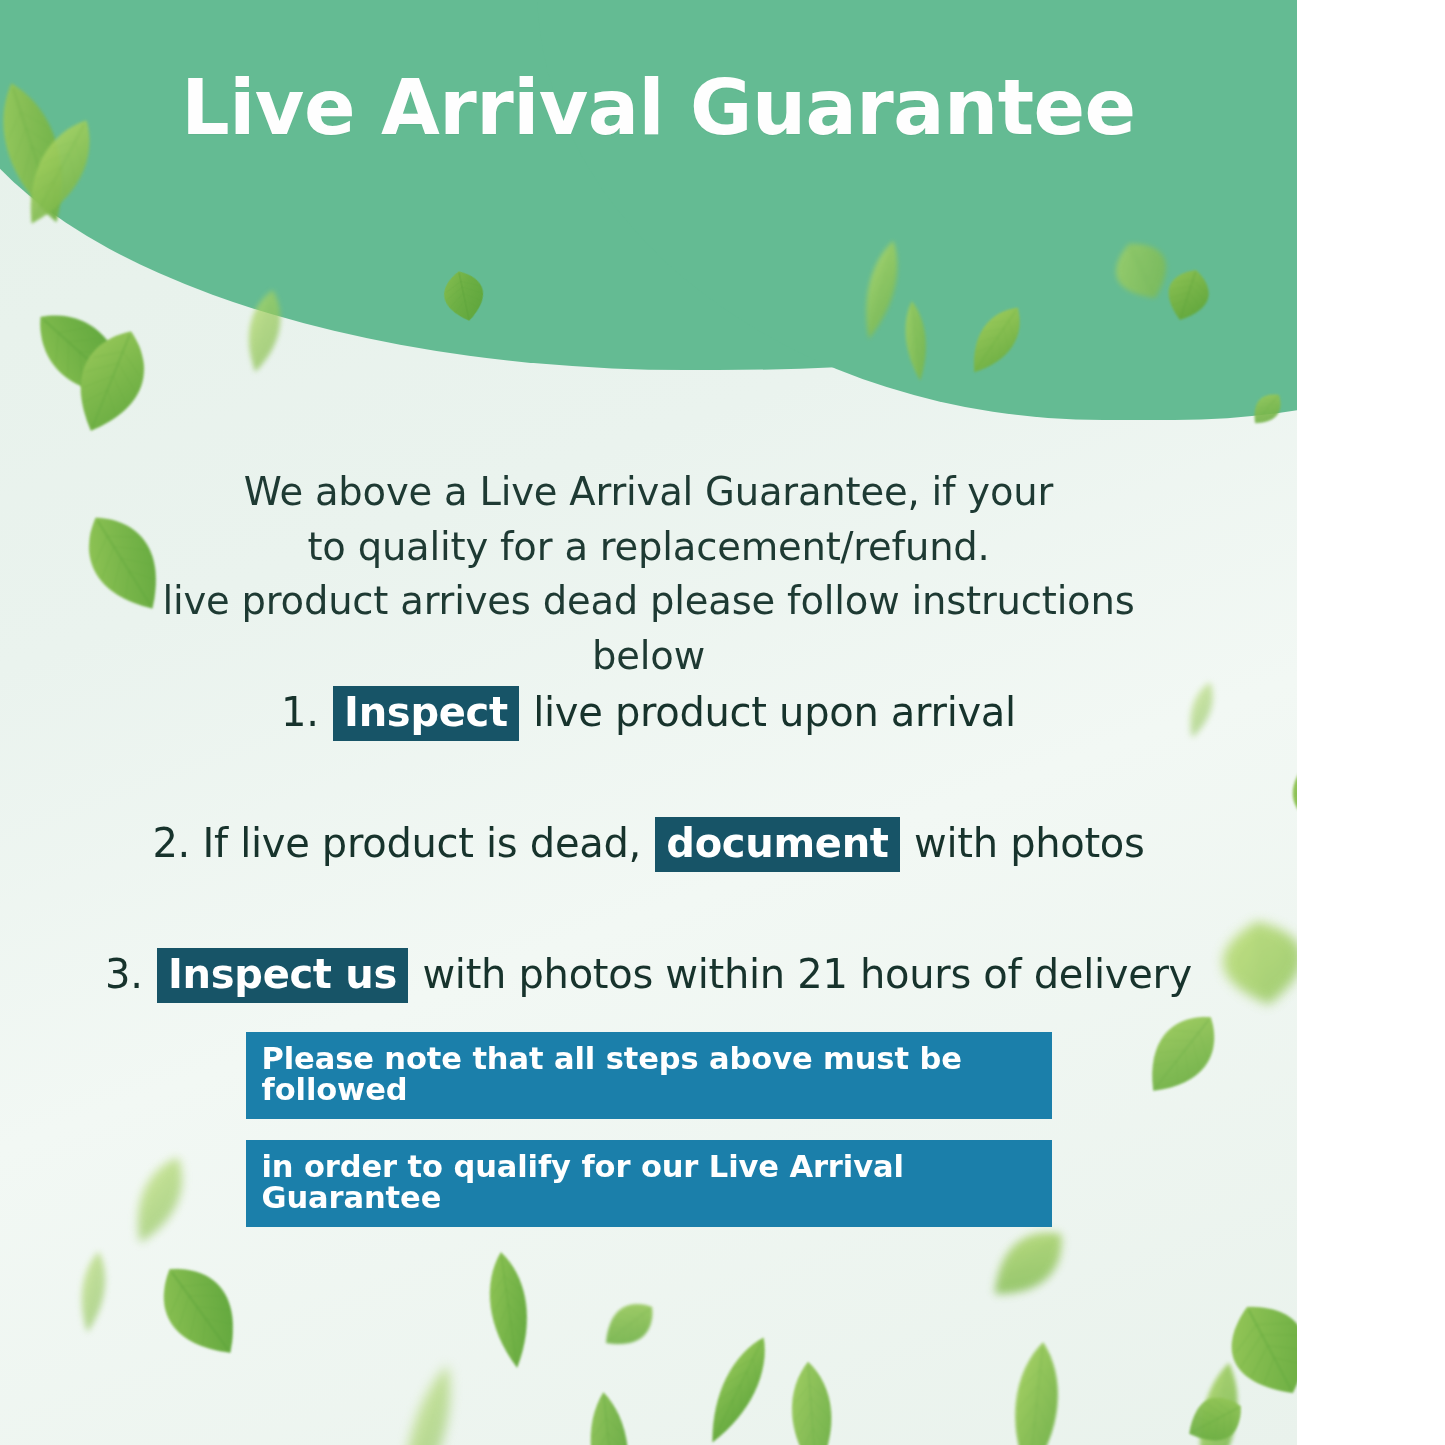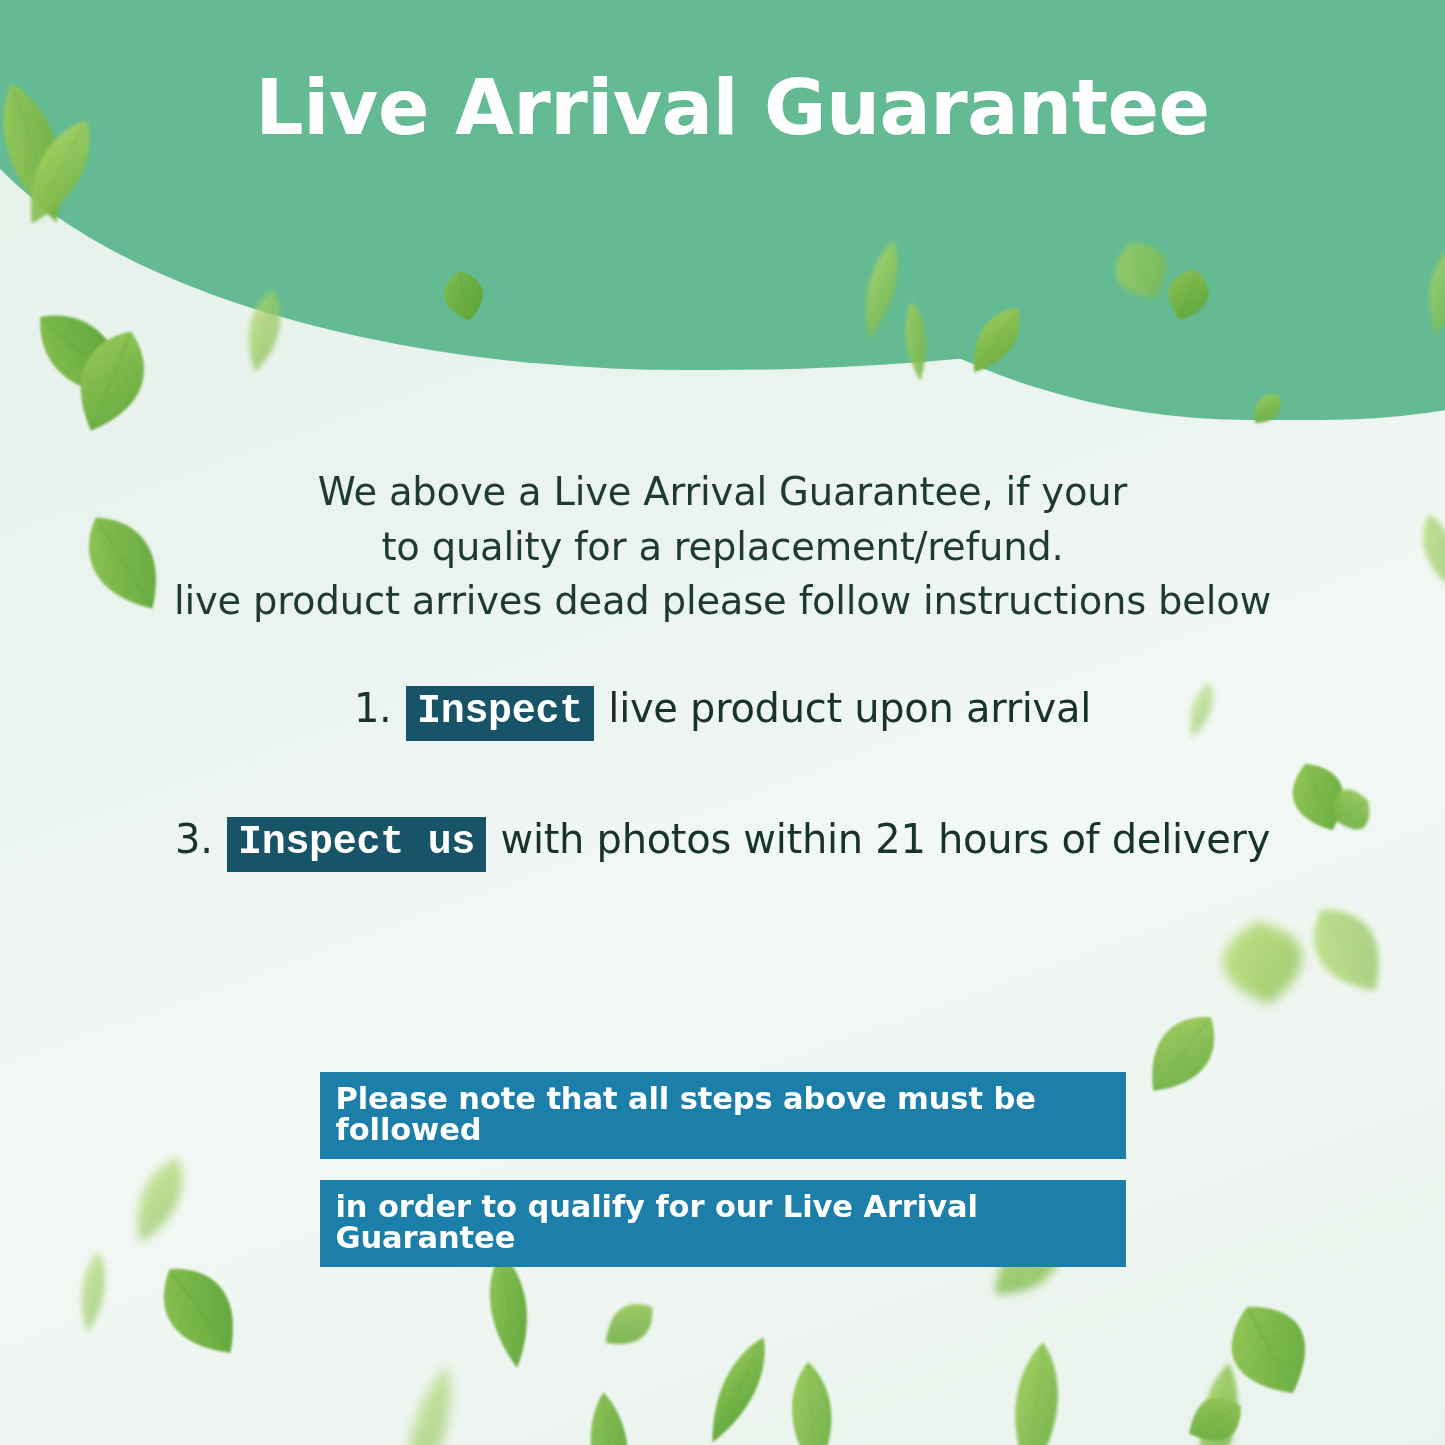--- a/index.html
+++ b/index.html
@@ -2,21 +2,21 @@
 <html><head>
 <meta charset="utf-8">
 <style>
   html, body {
     margin: 0;
     padding: 0;
     background: #ffffff;
   }
   #poster {
     position: relative;
-    width: 1445px;
+    width: 1297px;
     height: 1445px;
     overflow: hidden;
     background: linear-gradient(160deg, #e6f1ea 0%, #eaf3ee 35%, #f2f8f4 60%, #e9f2ec 100%);
     font-family: "DejaVu Sans", "Liberation Sans", sans-serif;
   }
 
   
   .header-blob {
     position: absolute;
     left: -60px;
@@ -93,29 +93,28 @@
   .step-2 { margin-bottom: 76px; }
   .hl {
     display: inline-block;
     background: #175467;
     color: #ffffff;
     font-weight: 700;
     padding: 6px 11px 9px 11px;
     margin: 0 2px;
     line-height: 1;
     vertical-align: baseline;
-    font-family: Liberation Mono, monospace;
   }
 
   
   .note {
     position: absolute;
     z-index: 7;
     left: 0; right: 0;
-    top: 1072px;
+    top: 1032px;
     text-align: center;
   }
   .note-line {
     display: block;
     width: 806px;
     margin: 0 auto;
     background: #1b7faa;
     color: #ffffff;
     font-size: 30.5px;
     font-weight: 600;
@@ -597,20 +596,26 @@
   </div>
 
   <div class="steps">
 
     <div class="step step-1">
       <span>1.</span>
       <span class="hl">Inspect</span>
       <span>live product upon arrival</span>
     </div>
 
+    <div class="step step-2">
+      <span>2.</span>
+      <span>If live product is dead,</span>
+      <span class="hl">document</span>
+      <span>with photos</span>
+    </div>
 
     <div class="step step-3">
       <span>3.</span>
       <span class="hl">Inspect us</span>
       <span>with photos within 21 hours of delivery</span>
     </div>
 
   </div>
 
   <div class="note">

